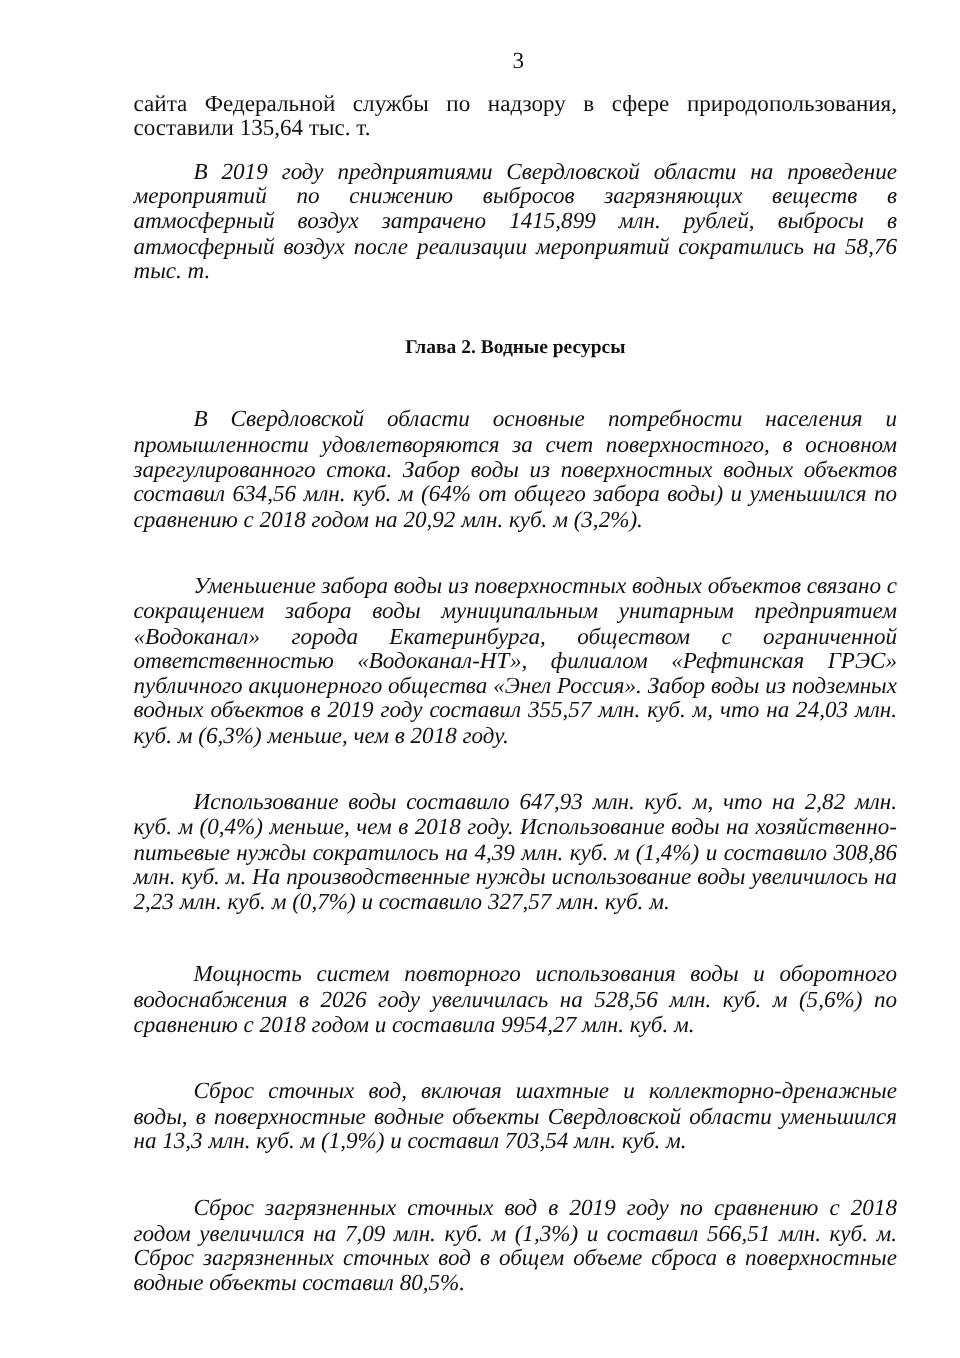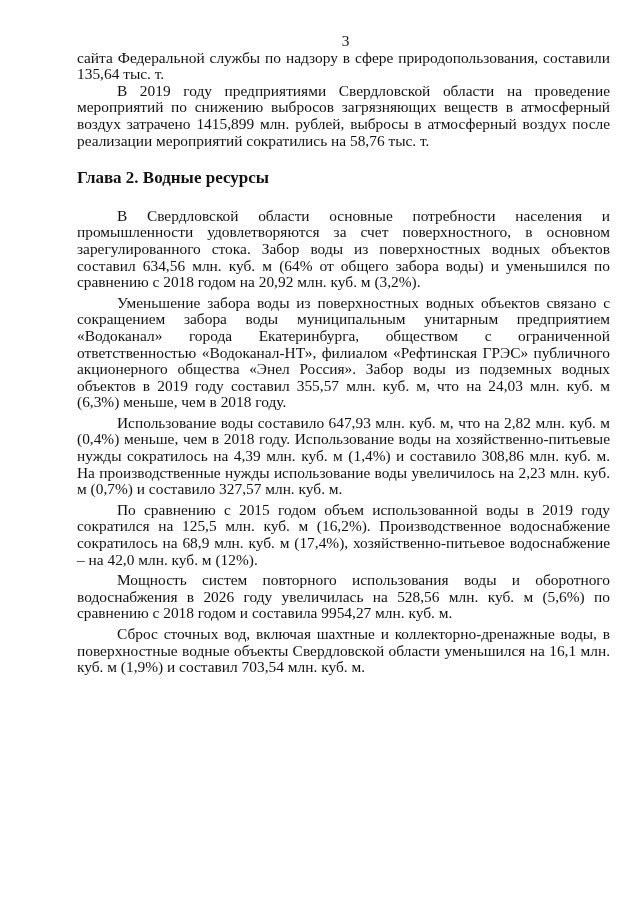--- a/index.html
+++ b/index.html
@@ -3,45 +3,45 @@
   <meta charset="utf-8">
   <style>
     html, body { margin: 0; padding: 0; background: #ffffff; }
     body { width: 640px; height: 905px; overflow: hidden; position: relative; }
     .page {
       position: absolute; left: 77px; top: 33px; width: 533px;
       font-family: "Liberation Serif", "DejaVu Serif", serif;
       font-size: 15.4px; line-height: 16.6px; color: #111111;
     }
     .page-number { text-align: center; margin: 0; padding-left: 4px; }
-    p { margin: 0; text-align: justify; }
-    p.indent { text-indent: 40px; }
+    p { margin: 12px; text-align: justify; }
+    p.indent { text-indent: 40px; font-style: italic; }
     .gap-s { height: 4px; }
     h2 {
-      margin: 0; font-size: 17px; font-weight: bold; 
+      margin: 0; font-size: 13px; font-weight: bold; text-align: center;
       padding-top: 21px; padding-bottom: 21px; line-height: 16.6px;
     }
   </style>
 </head>
 <body>
 
 <div class="page">
   <div class="page-number">3</div>
 
   <p>сайта Федеральной службы по надзору в сфере природопользования, составили 135,64 тыс. т.</p>
   <p class="indent">В 2019 году предприятиями Свердловской области на проведение мероприятий по снижению выбросов загрязняющих веществ в атмосферный воздух затрачено 1415,899 млн. рублей, выбросы в атмосферный воздух после реализации мероприятий сократились на 58,76 тыс. т.</p>
 
   <h2>Глава 2. Водные ресурсы</h2>
 
   <p class="indent">В Свердловской области основные потребности населения и промышленности удовлетворяются за счет поверхностного, в основном зарегулированного стока. Забор воды из поверхностных водных объектов составил 634,56 млн. куб. м (64% от общего забора воды) и уменьшился по сравнению с 2018 годом на 20,92 млн. куб. м (3,2%).</p>
   <div class="gap-s"></div>
   <p class="indent">Уменьшение забора воды из поверхностных водных объектов связано с сокращением забора воды муниципальным унитарным предприятием «Водоканал» города Екатеринбурга, обществом с ограниченной ответственностью «Водоканал-НТ», филиалом «Рефтинская ГРЭС» публичного акционерного общества «Энел Россия». Забор воды из подземных водных объектов в 2019 году составил 355,57 млн. куб. м, что на 24,03 млн. куб. м (6,3%) меньше, чем в 2018 году.</p>
   <div class="gap-s"></div>
   <p class="indent">Использование воды составило 647,93 млн. куб. м, что на 2,82 млн. куб. м (0,4%) меньше, чем в 2018 году. Использование воды на хозяйственно-питьевые нужды сократилось на 4,39 млн. куб. м (1,4%) и составило 308,86 млн. куб. м. На производственные нужды использование воды увеличилось на 2,23 млн. куб. м (0,7%) и составило 327,57 млн. куб. м.</p>
   <div class="gap-s"></div>
-  <p class="indent">По сравнению с 2015 годом объем использованной воды в 2019 году сократился на 125,5 млн. куб. м (16,2%). Производственное водоснабжение сократилось на 68,9 млн. куб. м (17,4%), хозяйственно-питьевое водоснабжение – на 42,0 млн. куб. м (12%).</p>
   <div class="gap-s"></div>
   <p class="indent">Мощность систем повторного использования воды и оборотного водоснабжения в 2026 году увеличилась на 528,56 млн. куб. м (5,6%) по сравнению с 2018 годом и составила 9954,27 млн. куб. м.</p>
   <div class="gap-s"></div>
-  <p class="indent">Сброс сточных вод, включая шахтные и коллекторно-дренажные воды, в поверхностные водные объекты Свердловской области уменьшился на 16,1 млн. куб. м (1,9%) и составил 703,54 млн. куб. м.</p>
+  <p class="indent">Сброс сточных вод, включая шахтные и коллекторно-дренажные воды, в поверхностные водные объекты Свердловской области уменьшился на 13,3 млн. куб. м (1,9%) и составил 703,54 млн. куб. м.</p>
   <div class="gap-s"></div>
+  <p class="indent">Сброс загрязненных сточных вод в 2019 году по сравнению с 2018 годом увеличился на 7,09 млн. куб. м (1,3%) и составил 566,51 млн. куб. м. Сброс загрязненных сточных вод в общем объеме сброса в поверхностные водные объекты составил 80,5%.</p>
   <div class="gap-s"></div>
 </div>
 
 </body></html>

